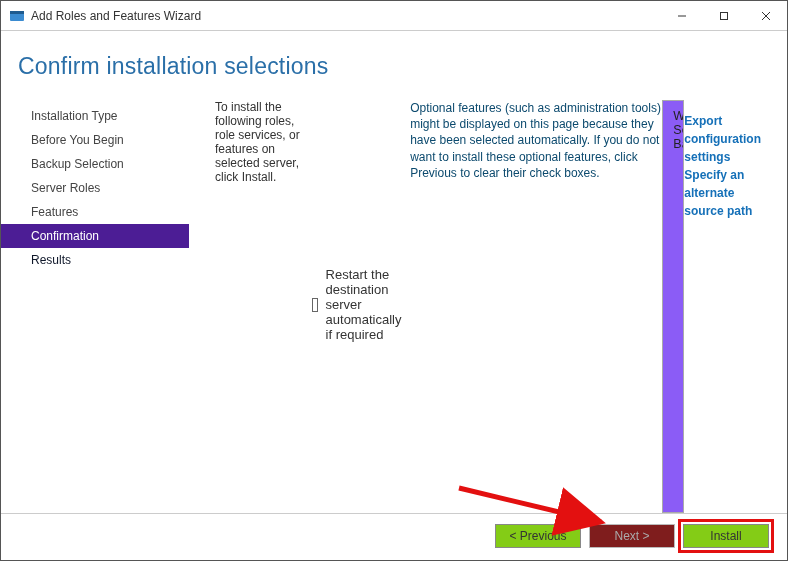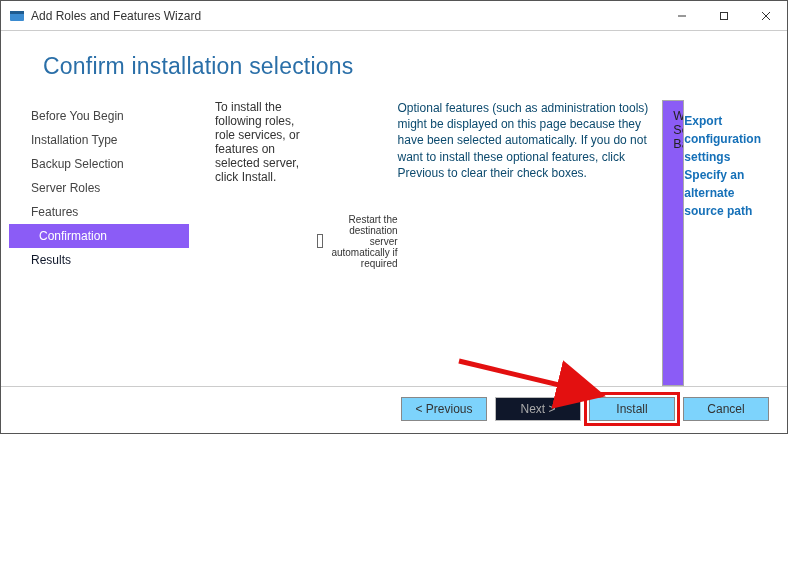--- a/index.html
+++ b/index.html
@@ -5,21 +5,21 @@
   * { box-sizing: border-box; }
   body {
     margin: 0;
     font-family: "Segoe UI", Tahoma, sans-serif;
     font-size: 12px;
     background: #fff;
     color: #333;
   }
   .window {
     width: 788px;
-    height: 434px;
+    height: 561px;
     border: 1px solid #555;
     display: flex;
     flex-direction: column;
     position: relative;
   }
   .titlebar {
     height: 30px;
     display: flex;
     align-items: center;
     padding-left: 8px;
@@ -32,21 +32,21 @@
   }
   .titlebar-title { flex: 1; font-size: 12px; color: #333; }
   .win-controls { display: flex; }
   .win-btn {
     width: 42px; height: 28px;
     display: flex; align-items: center; justify-content: center;
     font-size: 13px; color: #333;
     cursor: default;
   }
   .header-area {
-    padding: 22px 30px 6px 42px;
+    padding: 22px 30px 6px 17px;
     display:flex;
     align-items:flex-end;
   }
   .page-heading {
     font-size: 23px;
     font-weight: 400;
     color: #2a6fa8;
     margin: 0;
     letter-spacing: 0.2px;
     flex:1;
@@ -61,39 +61,37 @@
     padding: 18px 0 0 0;
   }
   .side-item {
     padding: 5px 8px 5px 30px;
     font-size: 12px;
     color: #444;
     cursor: pointer;
     white-space: nowrap;
   }
   .side-item.selected {
-    background: #8b5cf6;
+    background: #4c1d95;
     color: #fff;
-    margin-left: 8px;
   }
   .side-item.disabled {
     color: #0f172a;
     cursor: default;
   }
   .content {
     flex: 1;
     padding: 14px 12px 0 26px;
     display: flex;
   }
   .intro-line { font-size: 12px; color: #333; margin-bottom: 10px; }
   .checkbox-row {
     display: flex; align-items: center;
     margin: 4px 0 8px 0;
-    font-size: 10px;
-    text-align: right;
+    font-size: 13px;
   }
   .checkbox-box {
     width: 14px; height: 14px;
     border: 1px solid #666;
     margin-right: 8px;
     background:#fff;
   }
   .note-text {
     font-size: 12px;
     color: #0c4a6e;
@@ -122,30 +120,30 @@
     border-top: 1px solid #ccc;
     padding: 10px 18px 12px 18px;
     display: flex;
     justify-content: flex-end;
     gap: 8px;
   }
   .btn {
     min-width: 86px;
     height: 24px;
     border: 1px solid #888;
-    background: #7dd3fc;
+    background: #84cc16;
     font-size: 12px;
     color: #333;
     cursor: pointer;
     padding: 0 10px;
   }
   .btn:disabled {
     color: #aaa;
     border-color: #bbb;
-    background: #0f172a;
+    background: #7f1d1d;
     cursor: default;
     text-align: center;
   }
   .install-wrap { position: relative; border-radius: 12px; }
   .install-highlight {
     position: absolute;
     inset: -5px;
     border: 3px solid #e31010;
     pointer-events: none;
   }
@@ -189,22 +187,22 @@
     </div>
   </div>
 
   <div class="header-area">
     <h1 class="page-heading">Confirm installation selections</h1>
   </div>
 
   <div class="body-area">
 
     <div class="sidebar">
+      <div class="side-item">Installation Type</div>
       <div class="side-item">Before You Begin</div>
-      <div class="side-item">Installation Type</div>
       <div class="side-item">Backup Selection</div>
       <div class="side-item">Server Roles</div>
       <div class="side-item">Features</div>
       <div class="side-item selected">Confirmation</div>
       <div class="side-item disabled">Results</div>
     </div>
 
     <div class="content">
       <div class="intro-line">To install the following roles, role services, or features on selected server, click Install.</div>
 
@@ -226,21 +224,20 @@
     </div>
   </div>
 
   <div class="footer">
     <button class="btn">&lt; Previous</button>
     <button class="btn" disabled="">Next &gt;</button>
     <span class="install-wrap">
       <button class="btn">Install</button>
       <span class="install-highlight"></span>
     </span>
-    <button class="btn">Cancel</button>
   </div>
 
   <svg class="arrow-svg" width="170" height="60">
     <defs>
       <marker id="ah" markerWidth="12" markerHeight="12" refX="9" refY="5" orient="auto">
         <path d="M0,0 L10,5 L0,10 Z" fill="#e31010"></path>
       </marker>
     </defs>
     <line x1="8" y1="8" x2="150" y2="42" stroke="#e31010" stroke-width="5" marker-end="url(#ah)"></line>
   </svg>

